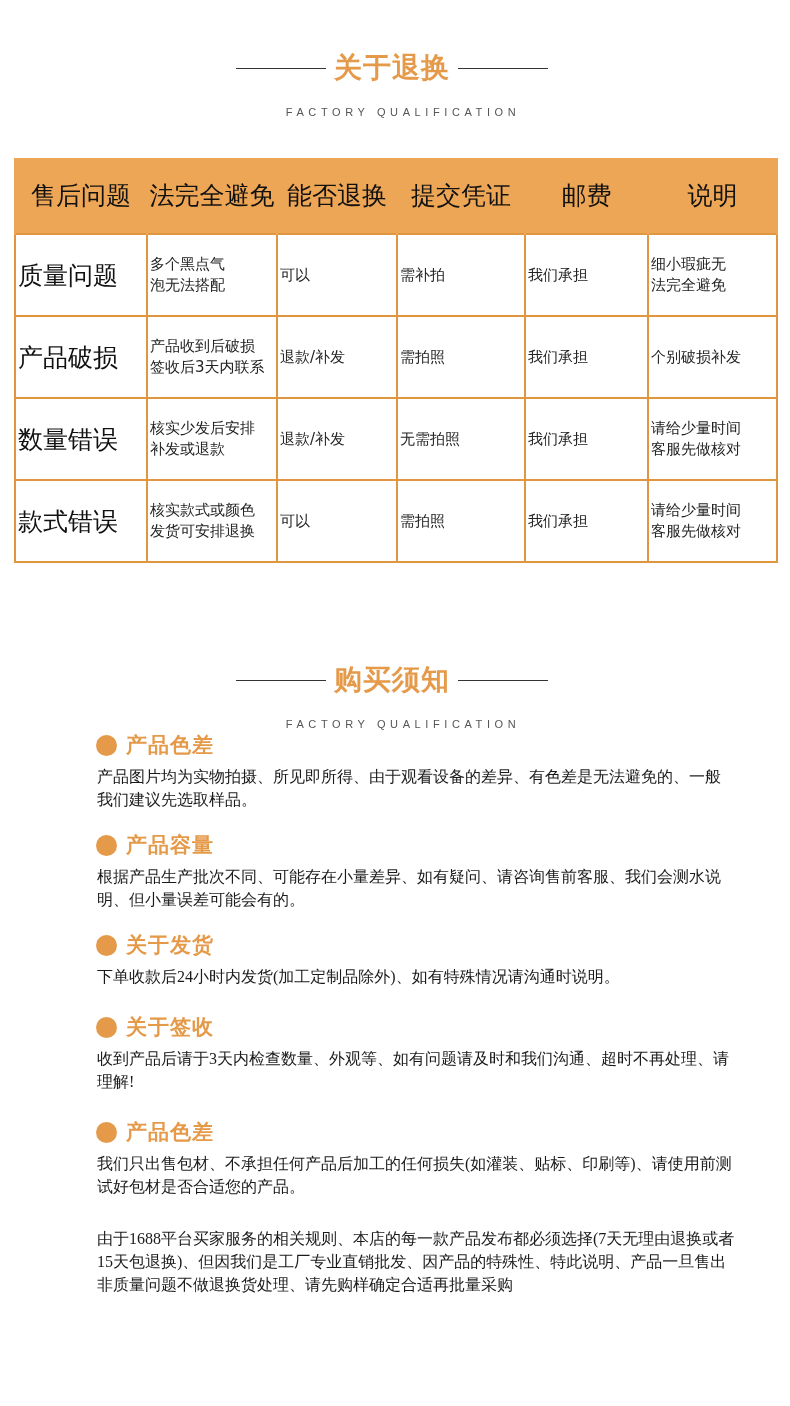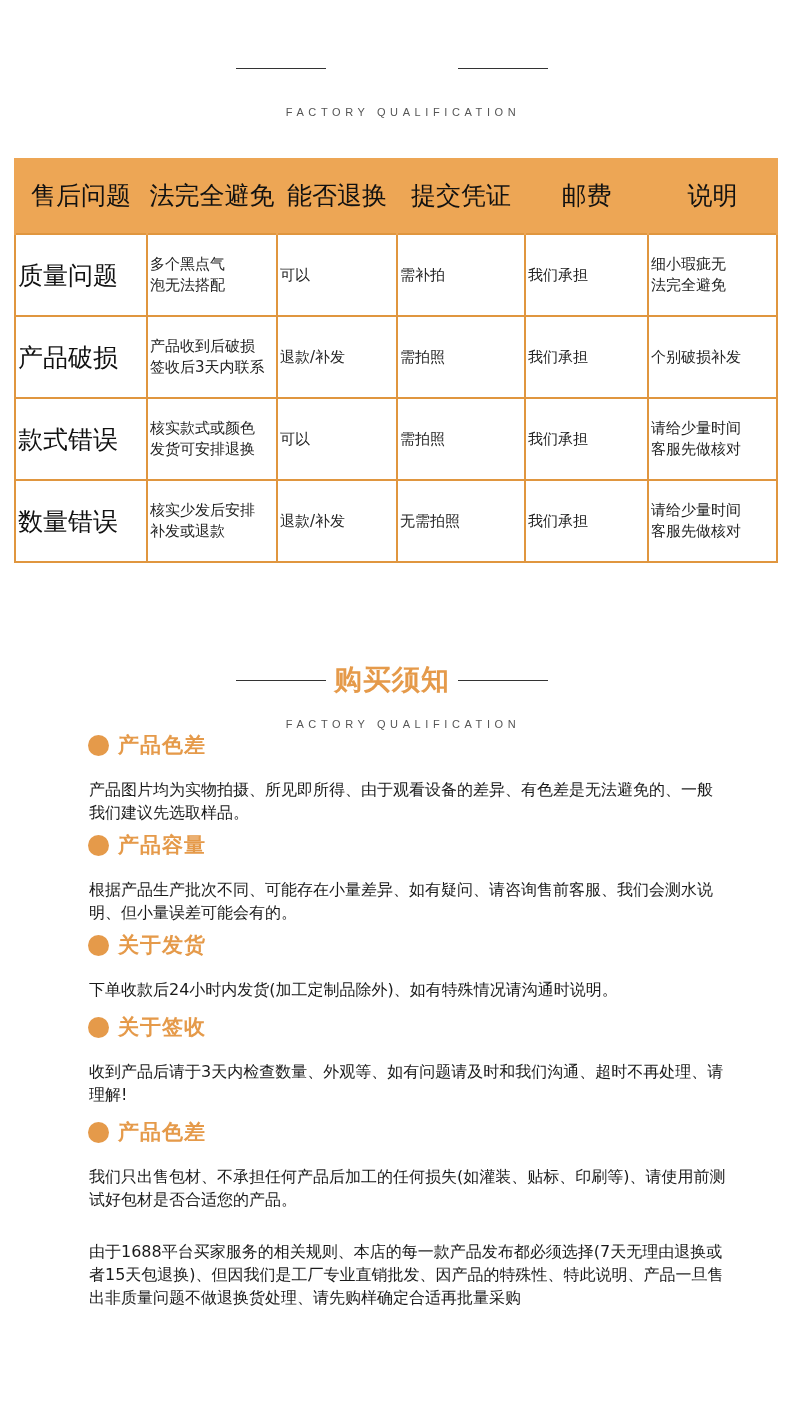--- a/index.html
+++ b/index.html
@@ -13,32 +13,33 @@
   .section-head .line.right { left: 458px; width: 90px; }
   .section-head .title { position: absolute; left: 326px; width: 132px; top: 2px; font-size: 28px; font-weight: bold; color: #e59a4a; letter-spacing: 1px; text-align: center; line-height: 36px; }
   .section-head .sub { margin-top: 18px; font-family: "Liberation Sans", sans-serif; font-size: 11px; letter-spacing: 4.6px; color: #555; text-align: center; padding-left: 16px; }
 
   table.returns { position: absolute; left: 14px; top: 158px; border-collapse: collapse; width: 762px; table-layout: fixed; }
   table.returns th { background: #eda655; height: 76px; font-size: 25px; font-weight: normal; color: #111; text-align: center; white-space: nowrap; padding: 0; }
   table.returns td { border: 2px solid #e0963f; height: 82px; text-align: left; vertical-align: middle; background: #fff; font-size: 15px; line-height: 21px; color: #222; padding: 0 2px; }
   table.returns td.rowhead { font-size: 25px; color: #111; white-space: nowrap; }
   table.returns tr.hdr th { border-left: 2px solid #eda655; border-right: 2px solid #eda655; }
 
-  .notice { position: absolute; left: 88px; width: 640px; }
+  .notice { position: absolute; left: 96px; width: 640px; font-family: Liberation Serif, serif; }
   .notice .head { display: flex; align-items: center; height: 32px; }
   .notice .dot { width: 21px; height: 21px; border-radius: 50%; background: #e59a4a; margin-right: 9px; flex: none; }
   .notice .htext { font-size: 21px; font-weight: bold; color: #e59a4a; letter-spacing: 1px; }
-  .notice .body { font-size: 16px; line-height: 23px; color: #1a1a1a; margin-top: 17px; padding-left: 1px; }
+  .notice .body { font-size: 16px; line-height: 23px; color: #1a1a1a; margin-top: 4px; padding-left: 1px; }
 </style>
 </head>
 <body>
 
 <div class="section-head" style="top:48px;">
   <div class="title-row">
     <div class="line left"></div>
+    <div class="title">关于退换</div>
     <div class="line right"></div>
   </div>
   <div class="sub">FACTORY QUALIFICATION</div>
 </div>
 
 <table class="returns">
   <colgroup>
     <col style="width:132px">
       <col style="width:130px">
       <col style="width:120px">
@@ -65,32 +66,32 @@
   </tr>
   <tr>
     <td class="rowhead">产品破损</td>
     <td>产品收到后破损<br>签收后3天内联系</td>
     <td>退款/补发</td>
     <td>需拍照</td>
     <td>我们承担</td>
     <td>个别破损补发</td>
   </tr>
   <tr>
+    <td class="rowhead">数量错误</td>
+    <td>核实少发后安排<br>补发或退款</td>
+    <td>退款/补发</td>
+    <td>无需拍照</td>
+    <td>我们承担</td>
+    <td>请给少量时间<br>客服先做核对</td>
+  </tr>
+  <tr>
     <td class="rowhead">款式错误</td>
     <td>核实款式或颜色<br>发货可安排退换</td>
     <td>可以</td>
     <td>需拍照</td>
-    <td>我们承担</td>
-    <td>请给少量时间<br>客服先做核对</td>
-  </tr>
-  <tr>
-    <td class="rowhead">数量错误</td>
-    <td>核实少发后安排<br>补发或退款</td>
-    <td>退款/补发</td>
-    <td>无需拍照</td>
     <td>我们承担</td>
     <td>请给少量时间<br>客服先做核对</td>
   </tr>
 </tbody>
   </table>
 
 <div class="section-head" style="top:632px;margin-top:28px;">
   <div class="title-row">
     <div class="line left"></div>
     <div class="title">购买须知</div>

